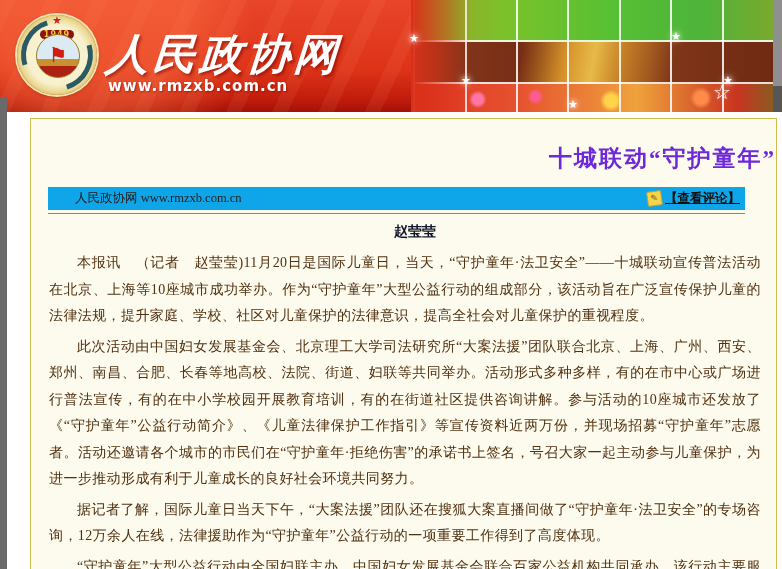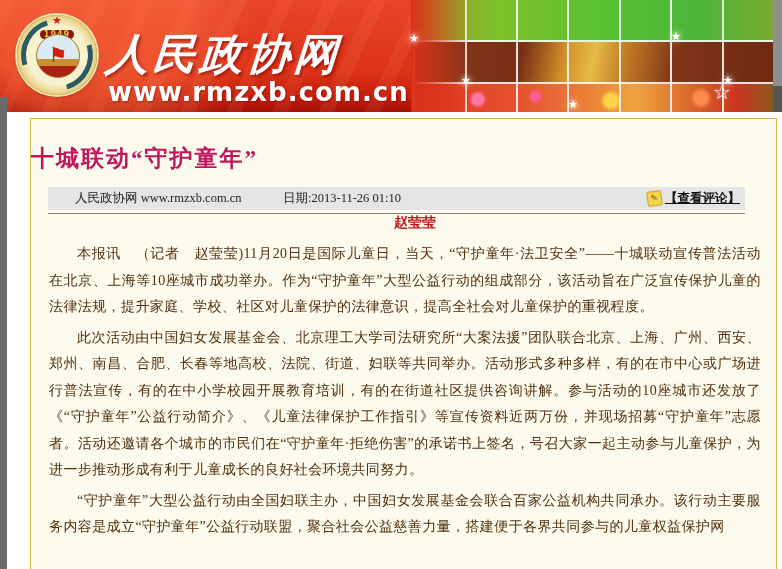--- a/index.html
+++ b/index.html
@@ -17,21 +17,21 @@
   }
   .site-name{
     position:absolute;left:106px;top:26px;color:#ffffff;
     font-family:"Liberation Serif","DejaVu Serif",serif;
     font-size:43px;font-weight:bold;font-style:italic;letter-spacing:4px;
     transform:skewX(-4deg);text-shadow:2px 2px 3px rgba(120,0,0,.55);
     cursor:pointer;
   }
   .site-url{
     position:absolute;left:108px;top:77px;color:#ffffff;
-    font-size:26px;font-weight:bold;letter-spacing:1px;
+    font-size:15px;font-weight:bold;letter-spacing:1px;
     text-shadow:1px 1px 2px rgba(120,0,0,.5);
   }
   
   .emblem{position:absolute;left:13px;top:7px;width:92px;height:100px;cursor:pointer;}
   .emblem-ring{
     position:absolute;left:4px;top:8px;width:80px;height:80px;border-radius:50%;
     background:radial-gradient(circle,#f8f1cf 0 52%,#ead892 66%,#c7a13a 78%,#8f6e1e 100%);
     box-shadow:0 0 0 2px #efe3ae, 0 1px 4px rgba(80,0,0,.6);
   }
   .emblem-ring::before{
@@ -82,44 +82,44 @@
     text-shadow:0 0 3px rgba(255,255,255,.6);}
   .banner-gray{position:absolute;left:773px;top:0;width:9px;height:112px;background:#8f8f8f;}
   .banner-gray-dark{position:absolute;left:0;top:86px;width:9px;height:26px;background:#565656;}
   .left-strip{position:absolute;left:0;top:97px;width:7px;height:472px;background:#6a6a6a;z-index:6;}
   
   .content-box{
     position:absolute;left:30px;top:118px;width:745px;height:468px;
     border:1px solid #d2ba52;background:#fdfaee;
   }
   .article-title{
-    margin:0;padding-top:24px;text-align:left;
+    margin:0;padding-top:24px;text-align:right;
     font-family:"Liberation Serif","DejaVu Serif",serif;
-    font-size:23px;font-weight:bold;color:#be185d;letter-spacing:2px;
+    font-size:23px;font-weight:bold;color:#6d28d9;letter-spacing:2px;
   }
   .meta-bar{
     position:relative;margin:13px 0 0 17px;width:697px;height:23px;
-    background:#e5e5e5;font-size:12.5px;line-height:23px;color:#222;
+    background:#0ea5e9;font-size:12.5px;line-height:23px;color:#222;
     font-family:"Liberation Serif","DejaVu Serif",serif;
   }
   .meta-source{position:absolute;left:27px;}
   .meta-date{position:absolute;left:235px;}
   .meta-fontsize{position:absolute;left:412px;}
   .fs-link{cursor:pointer;margin-right:7px;}
   .meta-comments{position:absolute;right:5px;display:flex;align-items:center;height:23px;}
   .comment-icon{
     position:relative;width:13px;height:13px;margin-right:3px;
     background:#f5d34a;border:1px solid #c8a22a;border-radius:2px;
     transform:rotate(-8deg);text-align:center;line-height:12px;
     font-size:9px;color:#7d5d0c;
   }
   .view-comments{font-weight:bold;color:#111;cursor:pointer;text-decoration:underline;}
   .meta-divider{margin:3px 0 0 17px;width:697px;border:none;border-top:1px solid #858585;height:0;}
   .article-author{
-    text-align:center;font-size:14px;font-weight:bold;color:#b91c1c;
+    margin-top:9px;text-align:center;font-size:14px;font-weight:bold;color:#0f172a;
     font-family:"Liberation Serif","DejaVu Serif",serif;
     padding-left:23px;
   }
   .article-body{
     margin:9px 11px 0 14px;
     font-family:"Liberation Serif","DejaVu Serif",serif;
     font-size:14px;line-height:26.5px;color:#50300f;
     text-align:justify;letter-spacing:.4px;
   }
   .article-body p{margin:4px;text-indent:2em;}
@@ -162,30 +162,30 @@
 </div>
 
 <div class="left-strip"></div>
 
 <div class="content-box">
 
   <h1 class="article-title">十城联动“守护童年”</h1>
 
   <div class="meta-bar">
     <span class="meta-source">人民政协网 www.rmzxb.com.cn</span>
-    <span class="meta-date">日期:2013-11-26 01:10</span>
     <span class="meta-comments">
       <span class="comment-icon">✎</span>
       <span class="view-comments">【查看评论】</span>
     </span>
   </div>
 
   <hr class="meta-divider">
 
   <div class="article-author">赵莹莹</div>
 
   <div class="article-body">
     <p>本报讯　（记者　赵莹莹)11月20日是国际儿童日，当天，“守护童年·法卫安全”——十城联动宣传普法活动在北京、上海等10座城市成功举办。作为“守护童年”大型公益行动的组成部分，该活动旨在广泛宣传保护儿童的法律法规，提升家庭、学校、社区对儿童保护的法律意识，提高全社会对儿童保护的重视程度。</p>
     <p>此次活动由中国妇女发展基金会、北京理工大学司法研究所“大案法援”团队联合北京、上海、广州、西安、郑州、南昌、合肥、长春等地高校、法院、街道、妇联等共同举办。活动形式多种多样，有的在市中心或广场进行普法宣传，有的在中小学校园开展教育培训，有的在街道社区提供咨询讲解。参与活动的10座城市还发放了《“守护童年”公益行动简介》、《儿童法律保护工作指引》等宣传资料近两万份，并现场招募“守护童年”志愿者。活动还邀请各个城市的市民们在“守护童年·拒绝伤害”的承诺书上签名，号召大家一起主动参与儿童保护，为进一步推动形成有利于儿童成长的良好社会环境共同努力。</p>
+    <p>据记者了解，国际儿童日当天下午，“大案法援”团队还在搜狐大案直播间做了“守护童年·法卫安全”的专场咨询，12万余人在线，法律援助作为“守护童年”公益行动的一项重要工作得到了高度体现。</p>
     <p>“守护童年”大型公益行动由全国妇联主办，中国妇女发展基金会联合百家公益机构共同承办。该行动主要服务内容是成立“守护童年”公益行动联盟，聚合社会公益慈善力量，搭建便于各界共同参与的儿童权益保护网</p>
   </div>
 
 </div>
 
 </body></html>

